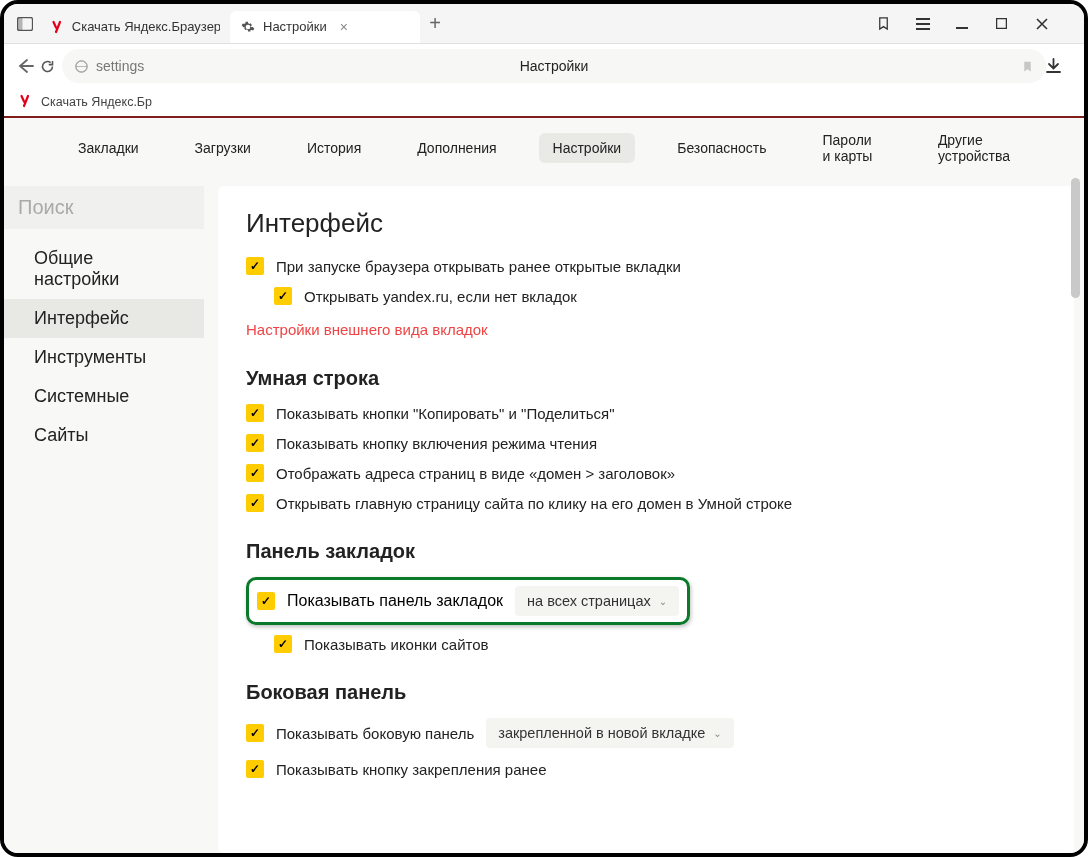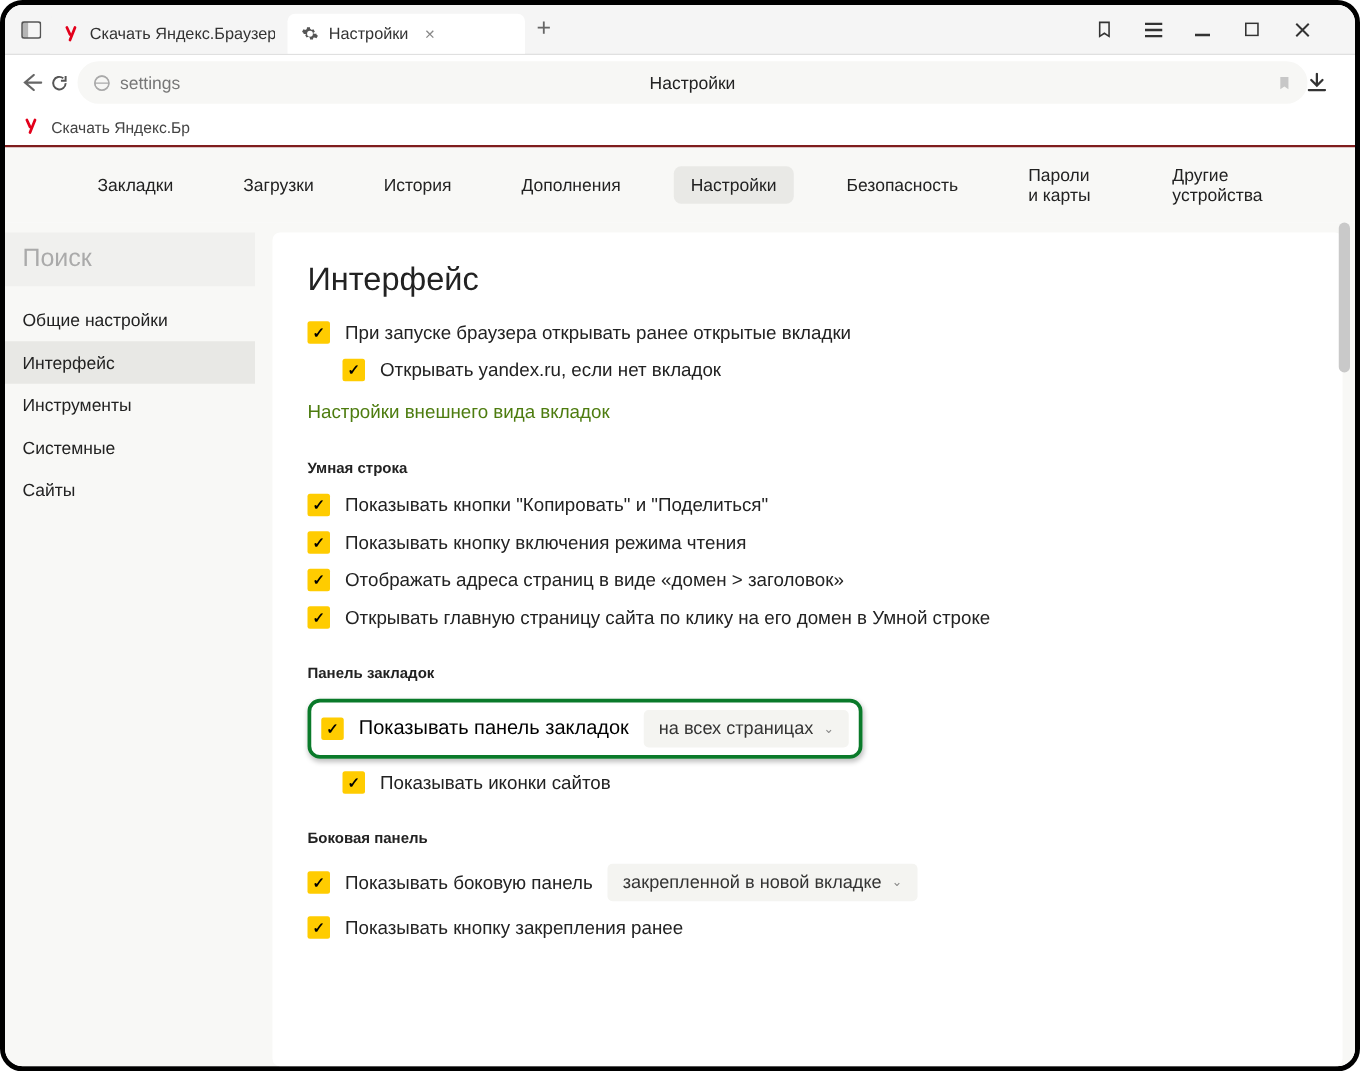--- a/index.html
+++ b/index.html
@@ -23,29 +23,29 @@
 .smartbox .bm { margin-left: auto; color: #bbb; }
 .dl-btn { width: 24px; color: #333; font-size: 17px; text-align: center; }
 .bmbar { height: 30px; display: flex; align-items: center; padding: 0 14px; gap: 7px; font-size: 12.5px; color: #444; border-bottom: 2px solid #7f1d1d; }
 .bmbar .bmfav { width: 16px; height: 16px; }
 .topnav { height: 60px; display: flex; align-items: center; padding: 0 60px; gap: 28px; background: #f8f8f6; font-size: 14px; color: #222; }
 .topnav-item { padding: 7px 14px; border-radius: 6px; }
 .topnav-item.active { background: #e9e9e6; }
 .main { display: flex; height: calc(100% - 174px); background: #f8f8f6; }
 .sidebar { width: 200px; padding-top: 8px; }
 .sidebar .search { margin: 0 0 10px 0; padding: 10px 14px; color: #aaa; font-size: 20px; background: #f0f0ee; }
-.sidebar .sitem { padding: 9px 14px; font-size: 14px; color: #222; }
+.sidebar .sitem { padding: 9px 30px; font-size: 18px; color: #222; }
 .sidebar .sitem.active { background: #e8e8e5; }
 .content { flex: 1; margin: 8px 10px 0 14px; background: #fff; border-radius: 6px; padding: 22px 28px; overflow-y: auto; position: relative; }
 .sectitle { font-size: 26px; color: #222; margin-bottom: 18px; }
-.subtitle { font-size: 12px; font-weight: 700; color: #222; margin: 28px 0 14px 0; }
+.subtitle { font-size: 20px; font-weight: 700; color: #222; margin: 28px 0 14px 0; }
 .opt { display: flex; align-items: center; gap: 12px; margin-bottom: 12px; font-size: 15px; color: #222; }
 .opt.indent { margin-left: 28px; }
 .chk { width: 18px; height: 18px; background: #ffcc00; border-radius: 2px; display: flex; align-items: center; justify-content: center; color: #000; font-size: 12px; font-weight: bold; flex-shrink: 0; }
-.link { color: #4d7c0f; font-size: 15px; margin-top: 4px; display: inline-block; }
+.link { color: #ef4444; font-size: 15px; margin-top: 4px; display: inline-block; }
 .sel { background: #f4f4f1; padding: 7px 12px; border-radius: 4px; font-size: 14.5px; color: #333; display: inline-flex; align-items: center; gap: 8px; }
 .sel .caret { font-size: 10px; color: #888; }
 .highlight-box { border: 3px solid #0a7a2a; border-radius: 10px; padding: 6px 8px; display: inline-flex; align-items: center; gap: 12px; box-shadow: 1px 2px 4px rgba(0,0,0,.25); margin-bottom: 10px; }
 .scroll-ind { position: absolute; right: 4px; top: 174px; width: 9px; height: 120px; background: #c9c9c9; border-radius: 5px; }
 svg { display: block; }
 </style>
 </head>
 <body>
 
 <div class="titlebar">

